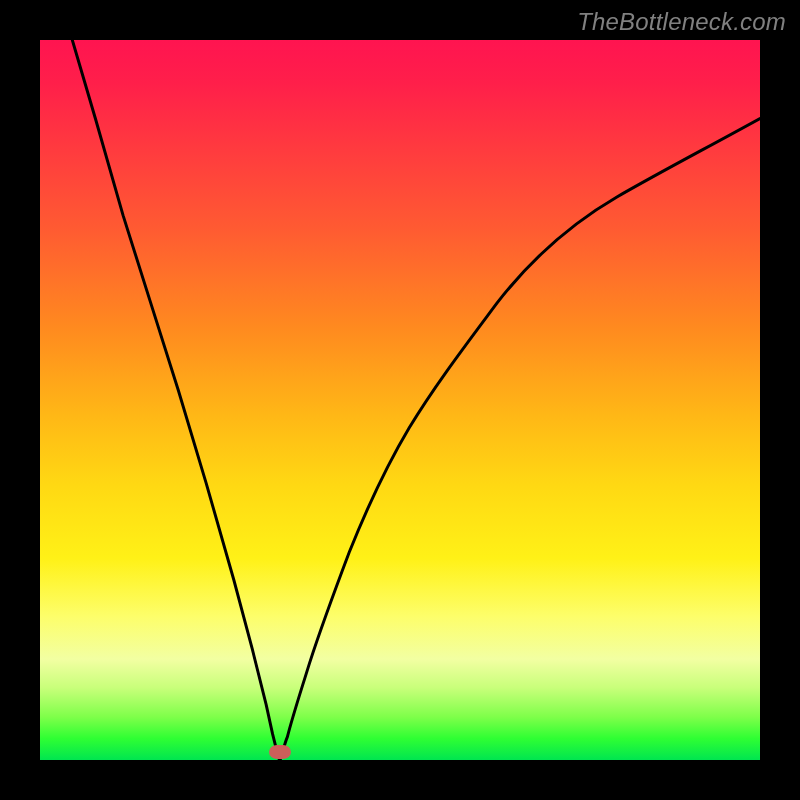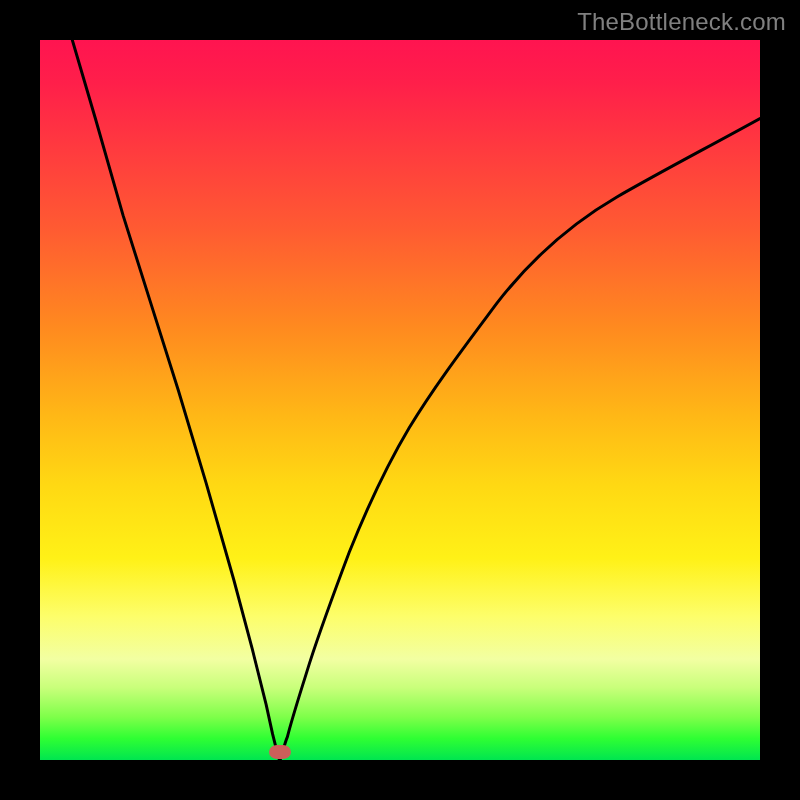--- a/index.html
+++ b/index.html
@@ -8,20 +8,21 @@
     width: 800px;
     height: 800px;
     overflow: hidden;
     background: #000;
   }
   .frame {
     position: relative;
     width: 800px;
     height: 800px;
     background: #000;
+    font-style: italic;
   }
   .plot-area {
     position: absolute;
     left: 40px;
     top: 40px;
     width: 720px;
     height: 720px;
     overflow: hidden;
   }
   .gradient {

